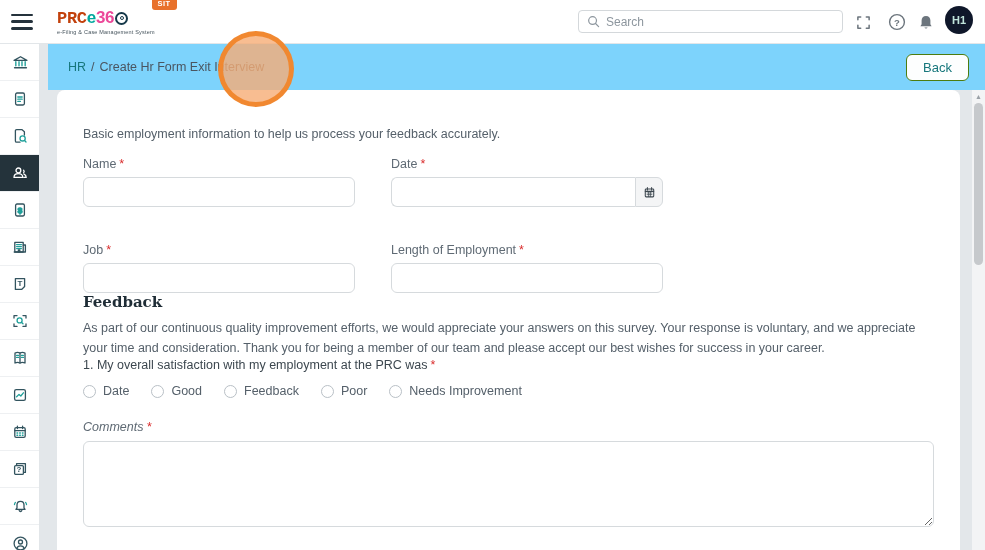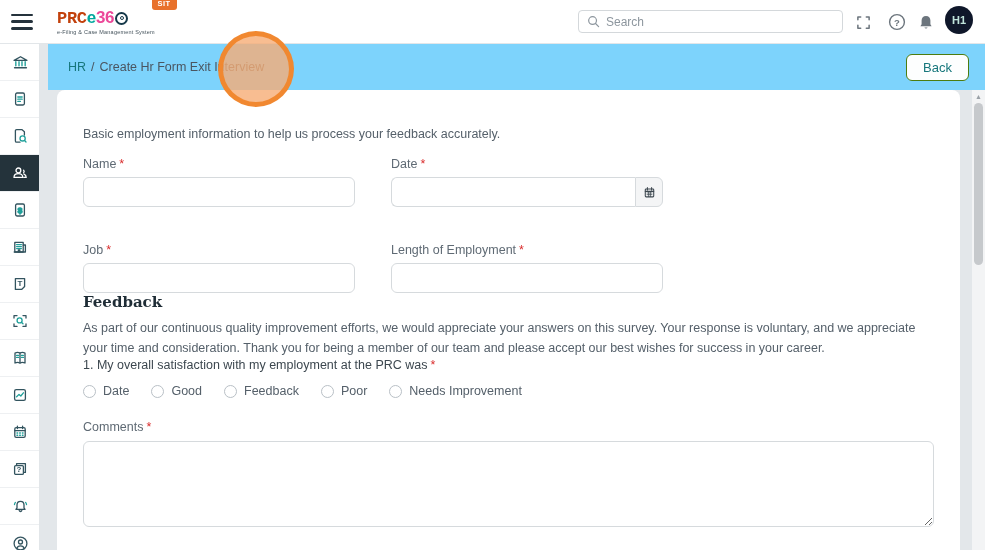--- a/index.html
+++ b/index.html
@@ -96,21 +96,21 @@
     width:28px; height:30px; background:#f4f5f6; border:1px solid #d6dadd;
     border-radius:0 6px 6px 0; display:flex; align-items:center; justify-content:center; cursor:pointer;
   }
   .fb-title { }
   .fb-desc { font-size:12.5px; color:#55606a; line-height:1.6; margin-top:7px; }
   .question { font-size:12.5px; color:#3c474f; }
   .radios { display:flex; align-items:center; gap:22px; margin-top:12px; }
   .radio-item { display:flex; align-items:center; gap:7px; cursor:pointer; }
   .radio-circle { width:13px; height:13px; border:1px solid #b9c0c6; border-radius:50%; background:#fff; flex:none; }
   .radio-label { font-size:12.5px; color:#55606a; }
-  .comments-label { display:block; font-size:12.5px; color:#5f6a74; margin-top:22px; }
+  .comments-label { display:block; font-size:12.5px; color:#5f6a74; margin-top:22px;font-style:italic; }
   .comments-area {
     width:851px; height:86px; margin-top:7px; border:1px solid #d6dadd; border-radius:6px;
     resize:both; font-family:"Liberation Sans", sans-serif; font-size:13px; color:#3c474f;
     padding:6px 9px; outline:none;
   }
   
   .scrollbar { position:absolute; top:90px; right:0; width:13px; height:460px; background:#f3f4f5; z-index:6; }
   .scroll-up { width:13px; height:12px; display:flex; align-items:center; justify-content:center; font-size:7px; color:#9aa0a6; cursor:pointer; }
   .scroll-thumb { position:absolute; top:13px; left:2px; width:9px; height:162px; background:#c6c9cc; border-radius:5px; cursor:pointer; }
   

